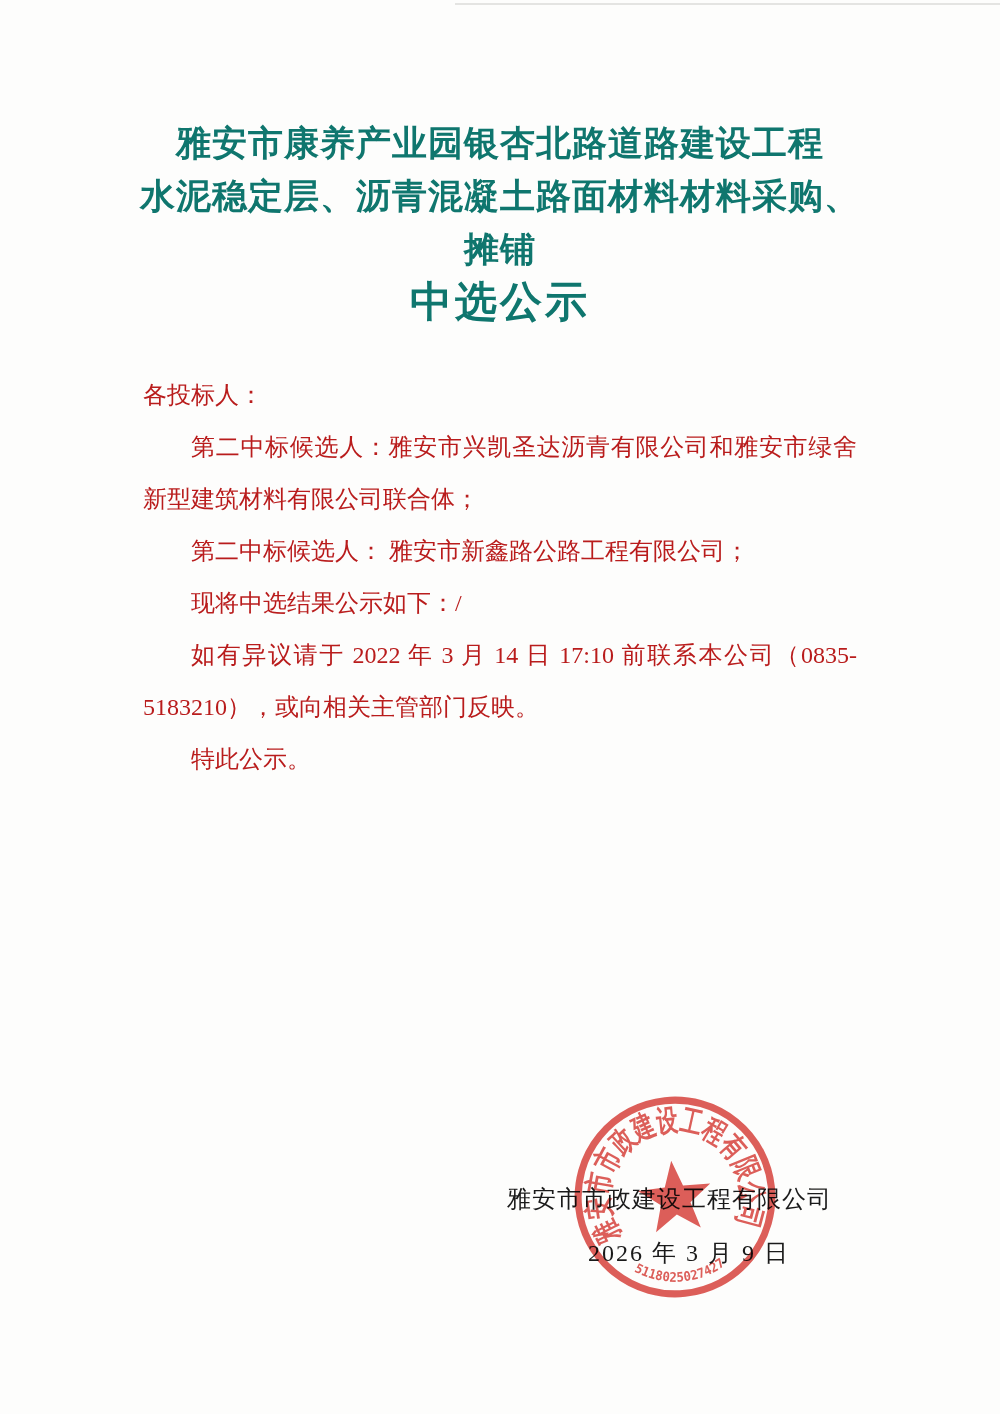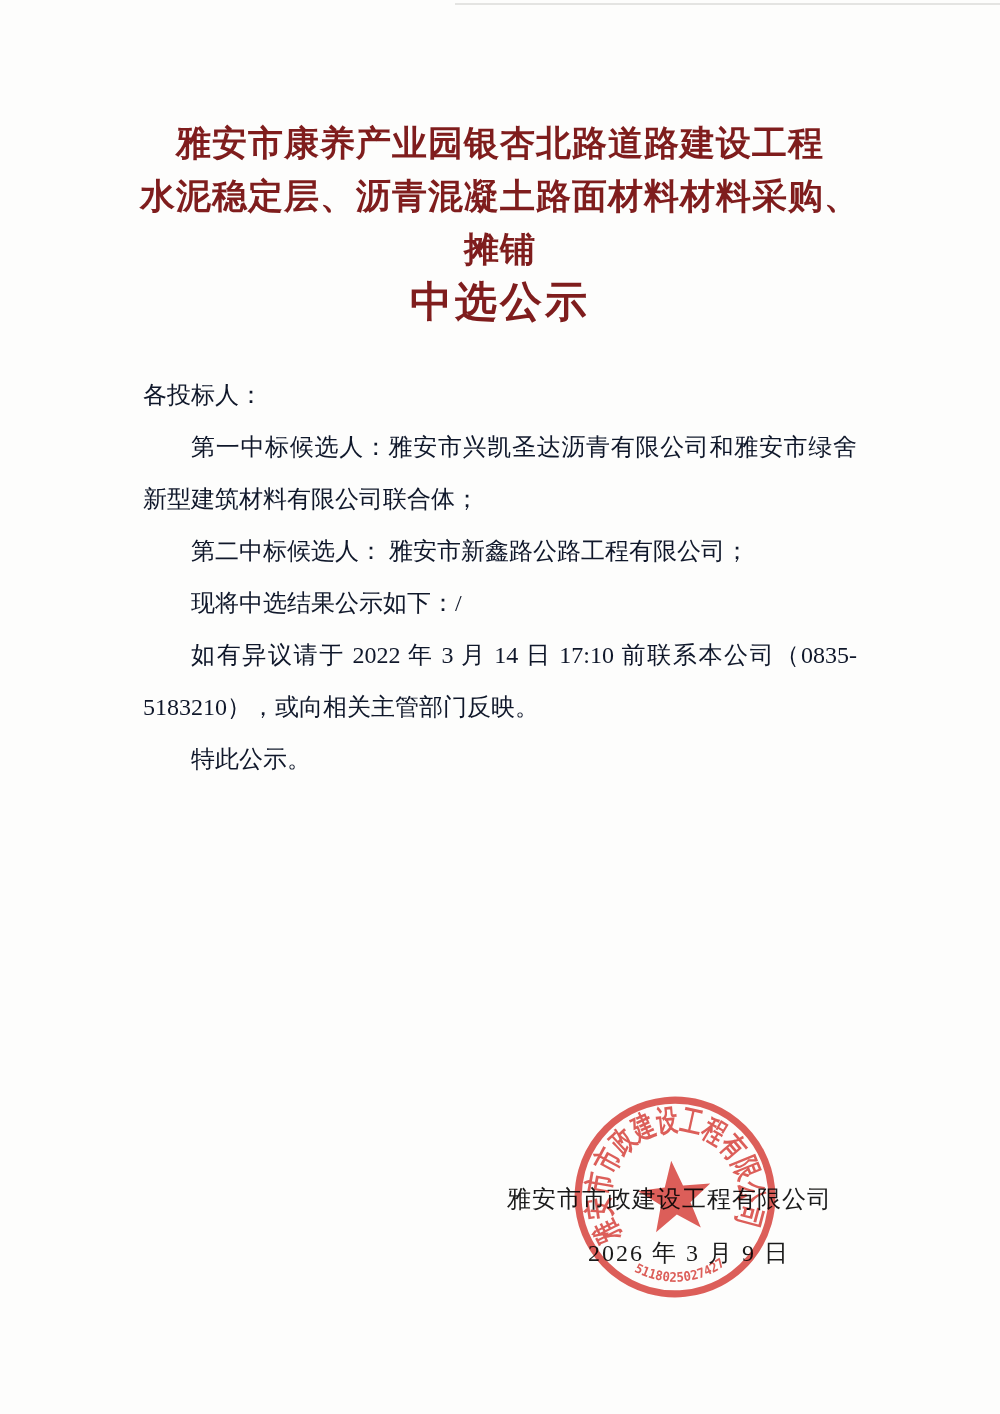--- a/index.html
+++ b/index.html
@@ -18,39 +18,39 @@
   .scan-edge {
     position: absolute; top: 3px; left: 455px;
     width: 545px; height: 2px;
     background: #cfcfcc; opacity: .55;
   }
   .titles {
     padding-top: 116px;
     text-align: center;
     font-family: "Liberation Sans", sans-serif;
     font-weight: bold;
-    color: #7f1d1d;
+    color: #0f766e;
   }
   .title-line {
     font-size: 35px;
     line-height: 53px;
     letter-spacing: 1px;
   }
   .subtitle {
     font-size: 42px;
     line-height: 54px;
     letter-spacing: 3px;
   }
   .body-text {
     margin-top: 40px;
     padding: 0 143px;
     font-size: 24px;
     line-height: 52px;
     text-align: justify;
-    color: #0f172a;
+    color: #b91c1c;
   }
   .body-text p { margin: 0; }
   .body-text p.indent { text-indent: 48px; }
   .signature {
     position: absolute;
     top: 1184px; left: 0; right: 0;
     font-size: 24px;
     color: #1a1a1a;
   }
   .sig-company {
@@ -91,21 +91,21 @@
 
   <div class="titles">
     <div class="title-line">雅安市康养产业园银杏北路道路建设工程</div>
     <div class="title-line">水泥稳定层、沥青混凝土路面材料材料采购、</div>
     <div class="title-line">摊铺</div>
     <div class="subtitle">中选公示</div>
   </div>
 
   <div class="body-text">
     <p>各投标人：</p>
-    <p class="indent">第一中标候选人：雅安市兴凯圣达沥青有限公司和雅安市绿舍新型建筑材料有限公司联合体；</p>
+    <p class="indent">第二中标候选人：雅安市兴凯圣达沥青有限公司和雅安市绿舍新型建筑材料有限公司联合体；</p>
     <p class="indent">第二中标候选人： 雅安市新鑫路公路工程有限公司；</p>
     <p class="indent">现将中选结果公示如下：/</p>
     <p class="indent">如有异议请于 2022 年 3 月 14 日 17:10 前联系本公司（0835-5183210），或向相关主管部门反映。</p>
     <p class="indent">特此公示。</p>
   </div>
 
   <div class="signature">
     <div class="sig-company">雅安市市政建设工程有限公司</div>
     <div class="sig-date">2026 年 3 月 9 日</div>
   </div>

